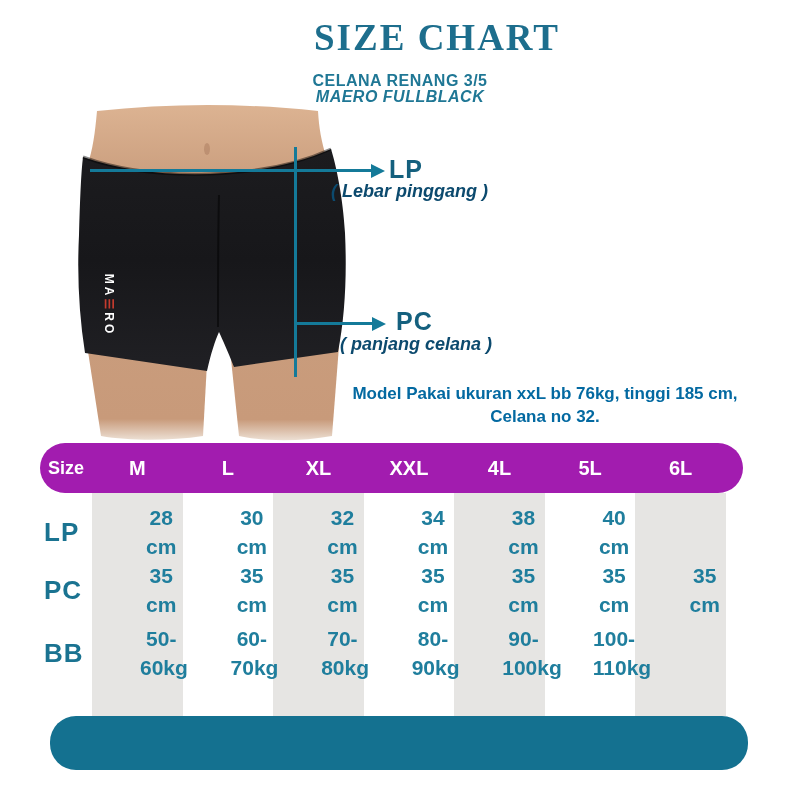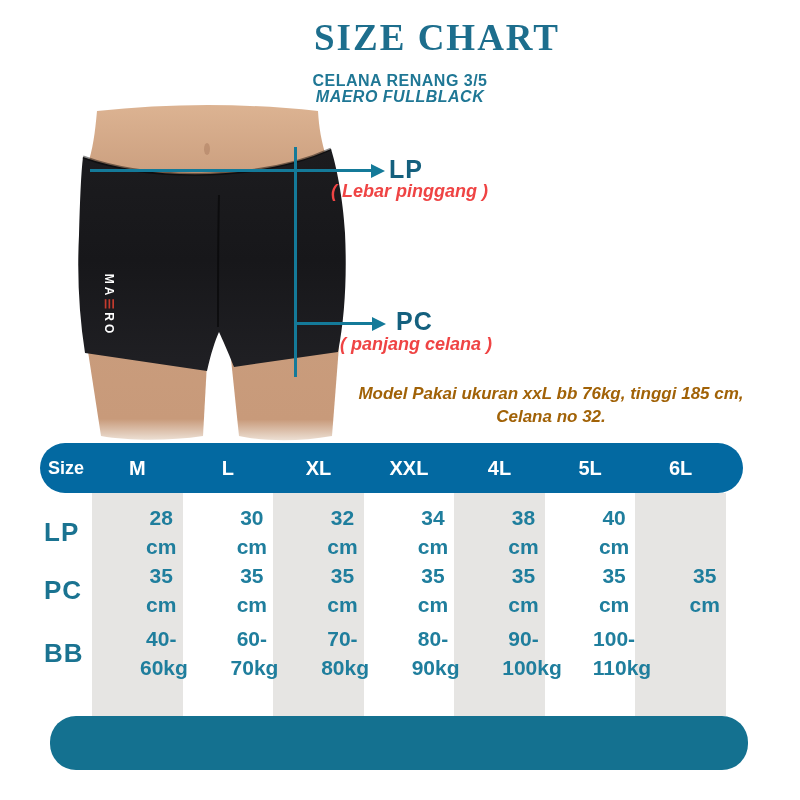--- a/index.html
+++ b/index.html
@@ -39,40 +39,39 @@
     border-left:14px solid #147a99;
   }
   .lp-head{left:371px;top:164px;} .pc-head{left:372px;top:317px;}
   .ann-abbr{
     position:absolute;font-weight:700;font-size:25px;color:#14607e;
     letter-spacing:1px;
   }
   .lp-abbr{left:389px;top:155px;} .pc-abbr{left:396px;top:307px;}
   .ann-paren{
     position:absolute;font-weight:700;font-style:italic;font-size:18px;
-    color:#ef4444;white-space:nowrap;
+    color:#0c4a6e;white-space:nowrap;
   }
   .lp-paren{left:331px;top:181px;} .pc-paren{left:340px;top:334px;}
   .model-note{
     position:absolute;left:345px;top:382px;width:400px;text-align:center;
-    font-weight:700;font-style:italic;font-size:17px;line-height:23px;
-    color:#a16207;
-    margin-left:6px;
+    font-weight:700;font-size:17px;line-height:23px;
+    color:#0369a1;
   }
 
   
   .stripe{
     position:absolute;top:493px;height:223px;width:91px;
     background:#e6e5e3;
   }
   .s0{left:92px;} .s1{left:273px;} .s2{left:454px;} .s3{left:635px;}
 
   .tbl-header{
     position:absolute;left:40px;top:443px;width:703px;height:50px;
-    background:#0369a1;border-radius:25px;
+    background:#a21caf;border-radius:25px;
     display:grid;grid-template-columns:52px repeat(7,90.57px);
     align-items:center;
   }
   .tbl-header .hcell{
     color:#ffffff;font-weight:700;font-size:20px;text-align:center;
   }
   .tbl-header .hsize{font-size:18px;}
 
   .trow{
     position:absolute;left:40px;width:686px;
@@ -183,21 +182,21 @@
   <div class="vcell">35 cm</div>
   <div class="vcell">35 cm</div>
   <div class="vcell">35 cm</div>
   <div class="vcell">35 cm</div>
   <div class="vcell">35 cm</div>
   <div class="vcell">35 cm</div>
 </div>
 
 <div class="trow row-bb">
   <div class="rlabel">BB</div>
-  <div class="vcell">40-
+  <div class="vcell">50-
 60kg</div>
   <div class="vcell">60-
 70kg</div>
   <div class="vcell">70-
 80kg</div>
   <div class="vcell">80-
 90kg</div>
   <div class="vcell">90-
 100kg</div>
   <div class="vcell">100-

